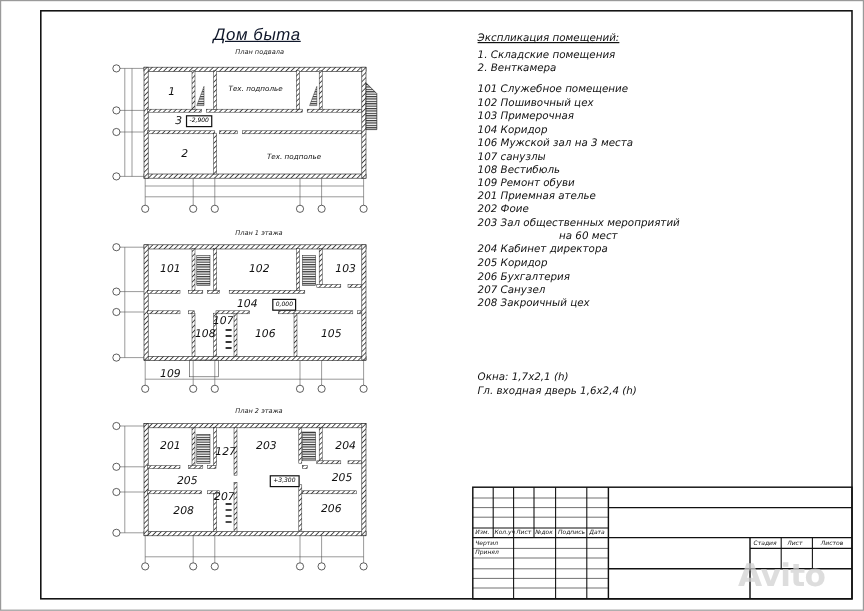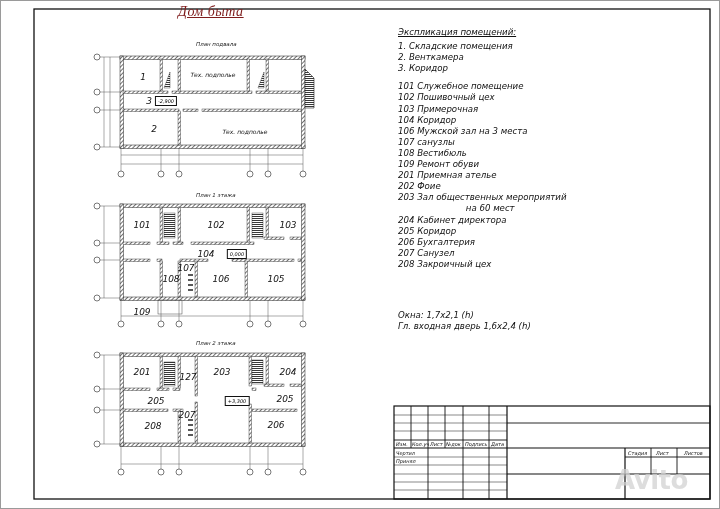--- a/index.html
+++ b/index.html
@@ -1,19 +1,19 @@
 <!DOCTYPE html>
 <html><head>
 <meta charset="utf-8">
 <style>
   html,body{margin:0;padding:0;background:#fff;}
   body{width:720px;height:509px;position:relative;overflow:hidden;font-family:"DejaVu Sans",sans-serif;}
   .sheet{position:absolute;left:0;top:0;width:720px;height:509px;box-sizing:border-box;border:1px solid #9a9a9a;background:#fff;}
   svg{position:absolute;left:0;top:0;}
-  .title{position:absolute;left:178px;top:4px;font-size:14px;font-style:italic;color:#7f1d1d;text-decoration:underline;letter-spacing:0.5px;font-family:Liberation Serif, serif;}
+  .title{position:absolute;left:178px;top:20px;font-size:14px;font-style:italic;color:#0f172a;text-decoration:underline;letter-spacing:0.5px;font-family:Liberation Sans, sans-serif;}
   .subtitle{position:absolute;font-size:5.5px;font-style:italic;color:#222;}
   .legend{position:absolute;left:398px;top:27px;font-size:8.6px;font-style:italic;color:#111;line-height:11.1px;font-family:"DejaVu Sans",sans-serif;}
   .legend .head{text-decoration:underline;margin-bottom:3px;}
   .legend .gap{height:7px;}
   .legend .indent{padding-left:16px;text-align:center;}
   .notes{position:absolute;left:398px;top:310px;font-size:8.6px;font-style:italic;color:#111;line-height:11px;}
   .room{position:absolute;font-size:9px;font-style:italic;color:#111;transform:translate(-50%,-50%);white-space:nowrap;}
   .room.small{font-size:6px;}
   .mark{position:absolute;border:1px solid #111;background:#fff;font-size:5px;padding:1px 2px;font-style:italic;transform:translate(-50%,-50%);white-space:nowrap;}
   .tb-label{position:absolute;font-size:5px;font-style:italic;color:#111;white-space:nowrap;}
@@ -287,21 +287,20 @@
 <div class="mark" style="left:237px;top:401px;">+3,300</div>
 <div class="room" style="left:285px;top:399px;">205</div>
 <div class="room" style="left:187px;top:415px;">207</div>
 <div class="room" style="left:153px;top:426px;">208</div>
 <div class="room" style="left:276px;top:425px;">206</div>
 
 <div class="legend">
   <div class="head">Экспликация помещений:</div>
   <div>1. Складские помещения</div>
   <div>2. Венткамера</div>
-  <div>3. Коридор</div>
   <div class="gap"></div>
   <div>101 Служебное помещение</div>
   <div>102 Пошивочный цех</div>
   <div>103 Примерочная</div>
   <div>104 Коридор</div>
   <div>106 Мужской зал на 3 места</div>
   <div>107 санузлы</div>
   <div>108 Вестибюль</div>
   <div>109 Ремонт обуви</div>
   <div>201 Приемная ателье</div>

